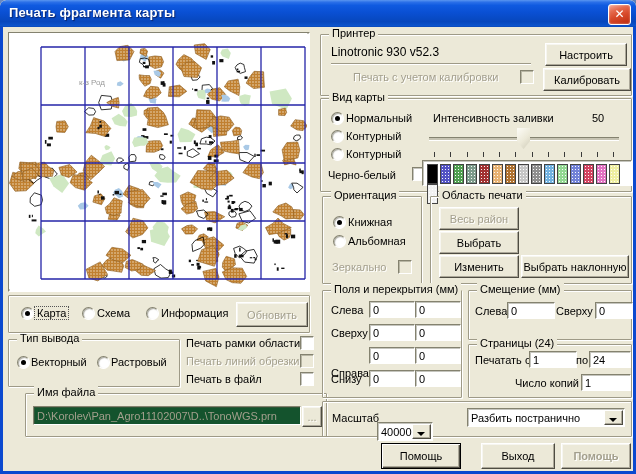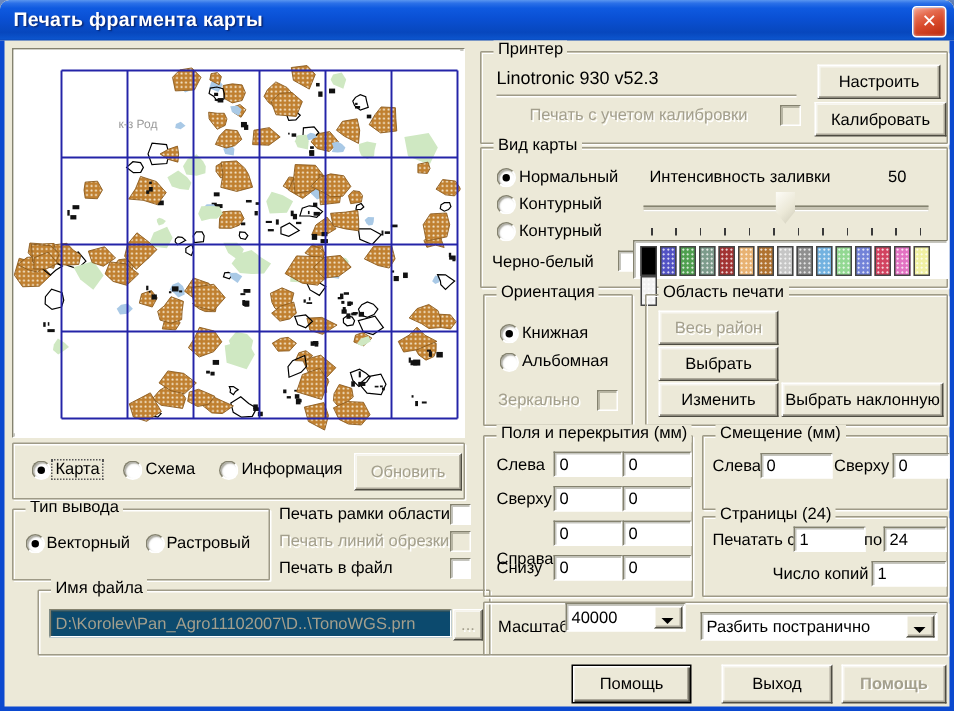--- a/index.html
+++ b/index.html
@@ -26,21 +26,21 @@
   .btn{background:#ece9d8;border:1px solid;border-color:#fff #4e4c42 #4e4c42 #fff;
     box-shadow:inset -1px -1px 0 #aca899,inset 1px 1px 0 #f7f6f0;
     font-size:11px;color:#000;cursor:default;
     display:flex;align-items:center;justify-content:center;white-space:nowrap;}
   .btn.default{border:1px solid #000;
     box-shadow:inset 1px 1px 0 #fff,inset -1px -1px 0 #4e4c42,inset -2px -2px 0 #aca899;}
   .edit{background:#fff;border:1px solid;border-color:#84826f #fff #fff #84826f;
     box-shadow:inset 1px 1px 0 rgba(90,88,70,.35);
     font-size:11px;color:#000;padding:0 3px;font-family:"Liberation Sans","DejaVu Sans",sans-serif;}
   input.edit{outline:none;}
-  .edit.disabled{background:#0c4a6e;color:#a39f8d;}
+  .edit.disabled{background:#14532d;color:#a39f8d;}
   .radio{width:11px;height:11px;border-radius:50%;background:#fff;
     border:1px solid;border-color:#84826f #fff #fff #84826f;box-shadow:inset 1px 1px 1px rgba(90,88,70,.5);}
   .radio.sel::after{content:"";position:absolute;left:3px;top:3px;width:5px;height:5px;border-radius:50%;background:#000;}
   .check{width:12px;height:12px;background:#fff;border:1px solid;border-color:#84826f #fff #fff #84826f;
     box-shadow:inset 1px 1px 0 rgba(90,88,70,.35);}
   .check.off{background:#ece9d8;}
   .focusdot{outline:1px dotted #555;}
   .sunkpanel{background:#fff;border:1px solid;border-color:#84826f #fff #fff #84826f;
     box-shadow:inset 1px 1px 0 rgba(90,88,70,.35);}
   .etchline{border-top:1px solid #9e9a87;border-bottom:1px solid #fff;height:0;}
@@ -468,21 +468,21 @@
     <div class="abs lbl" style="left:6px;top:9px;">Печатать с</div>
     <input class="abs edit" style="left: 60px; top: 6px; width: 40px; height: 15px;" value="1">
     <div class="abs lbl" style="left:107px;top:9px;">по</div>
     <input class="abs edit" style="left: 120px; top: 6px; width: 34px; height: 15px;" value="24">
     <div class="abs lbl" style="left:46px;top:32px;">Число копий</div>
     <input class="abs edit" style="left: 112px; top: 29px; width: 42px; height: 15px;" value="1">
   </div>
 
   <div class="abs gb" style="left:322px;top:401px;width:308px;height:34px;">
     <div class="abs lbl" style="left:9px;top:10px;">Масштаб</div>
-    <div class="abs edit" style="left:54px;top:0;width:80px;height:19px;line-height:19px;box-sizing:border-box;">
+    <div class="abs edit" style="left:54px;top:20px;width:56px;height:19px;line-height:19px;box-sizing:border-box;">
       <span>40000</span>
       <span class="ddbtn"></span>
     </div>
     <div class="abs edit" style="left:144px;top:6px;width:158px;height:19px;line-height:19px;box-sizing:border-box;">
       <span>Разбить постранично</span>
       <span class="ddbtn"></span>
     </div>
   </div>
 
   <div class="abs btn default" style="left:381px;top:443px;width:78px;height:24px;">Помощь</div>

